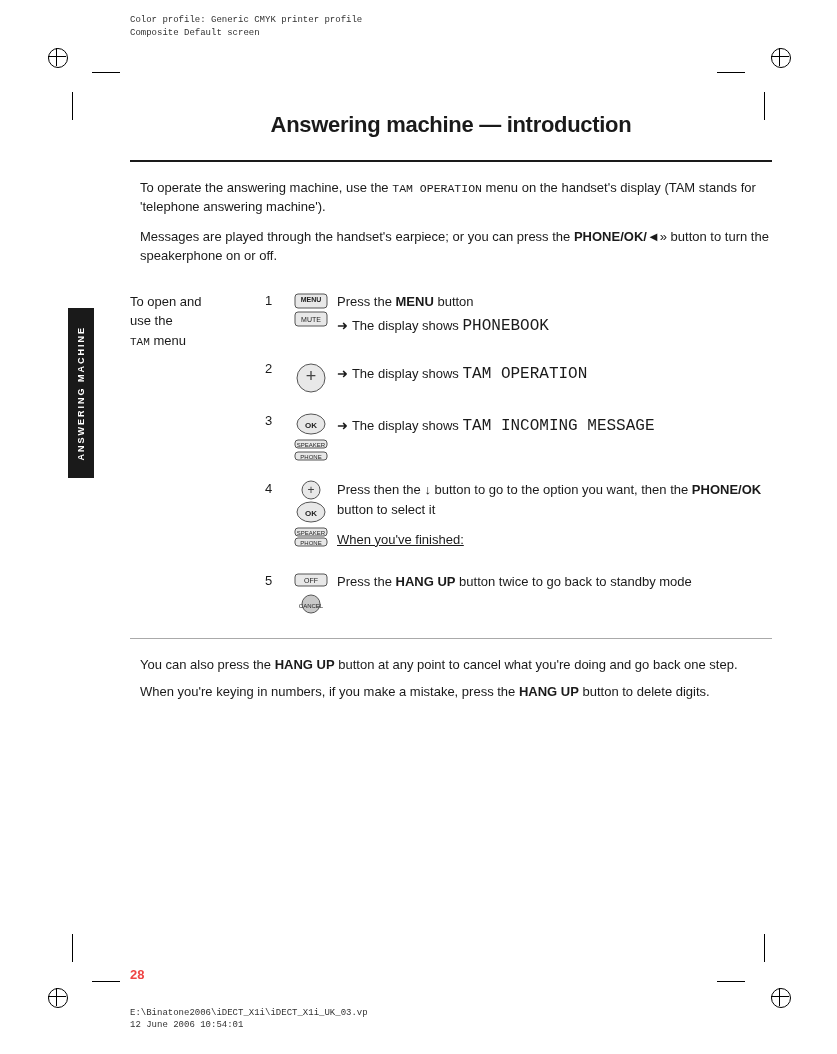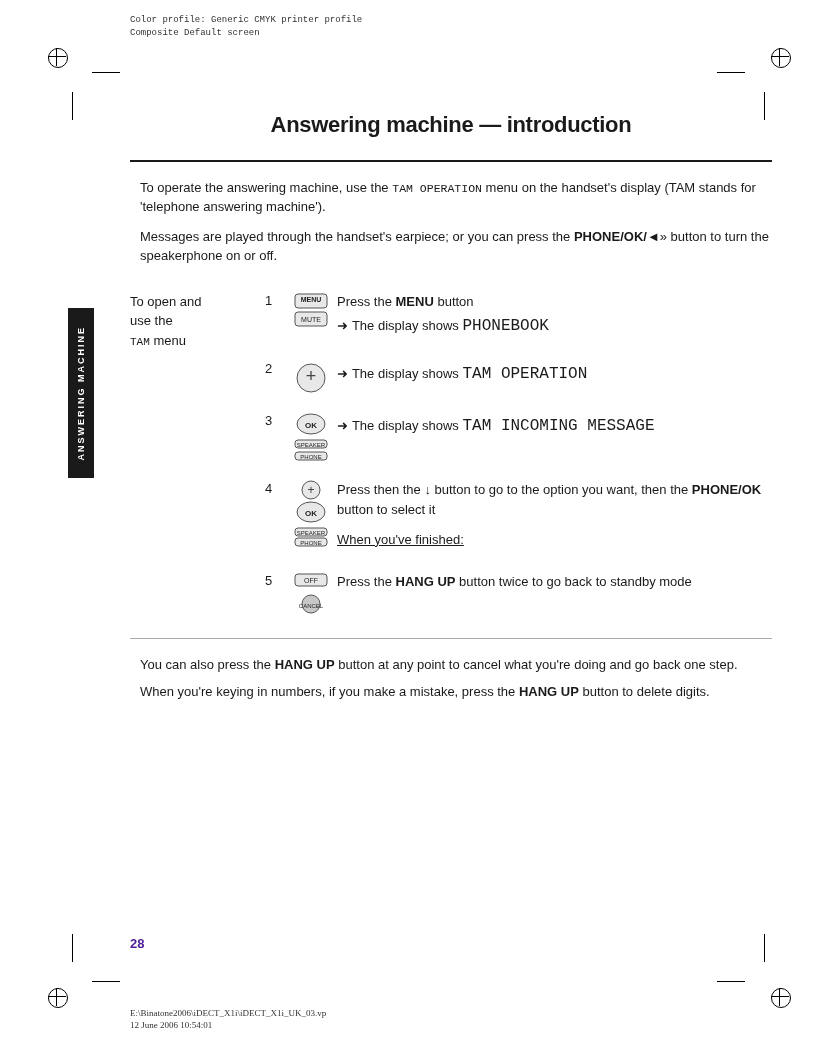--- a/index.html
+++ b/index.html
@@ -68,32 +68,32 @@
       line-height: 1.4;
     }
 
     
     .footer-info {
       position: absolute;
       bottom: 22px;
       left: 130px;
       font-size: 9px;
       color: #333;
-      font-family: Liberation Serif, serif;
+      font-family: Liberation Mono, monospace;
       line-height: 1.4;
     }
 
     
     .page-number {
       position: absolute;
-      bottom: 103px;
+      bottom: 72px;
       left: 130px;
       font-size: 13px;
       font-weight: bold;
-      color: #4c1d95;
+      color: #ef4444;
     }
 
     
     .content-area {
       position: absolute;
       top: 108px;
       left: 130px;
       right: 65px;
       bottom: 110px;
     }

